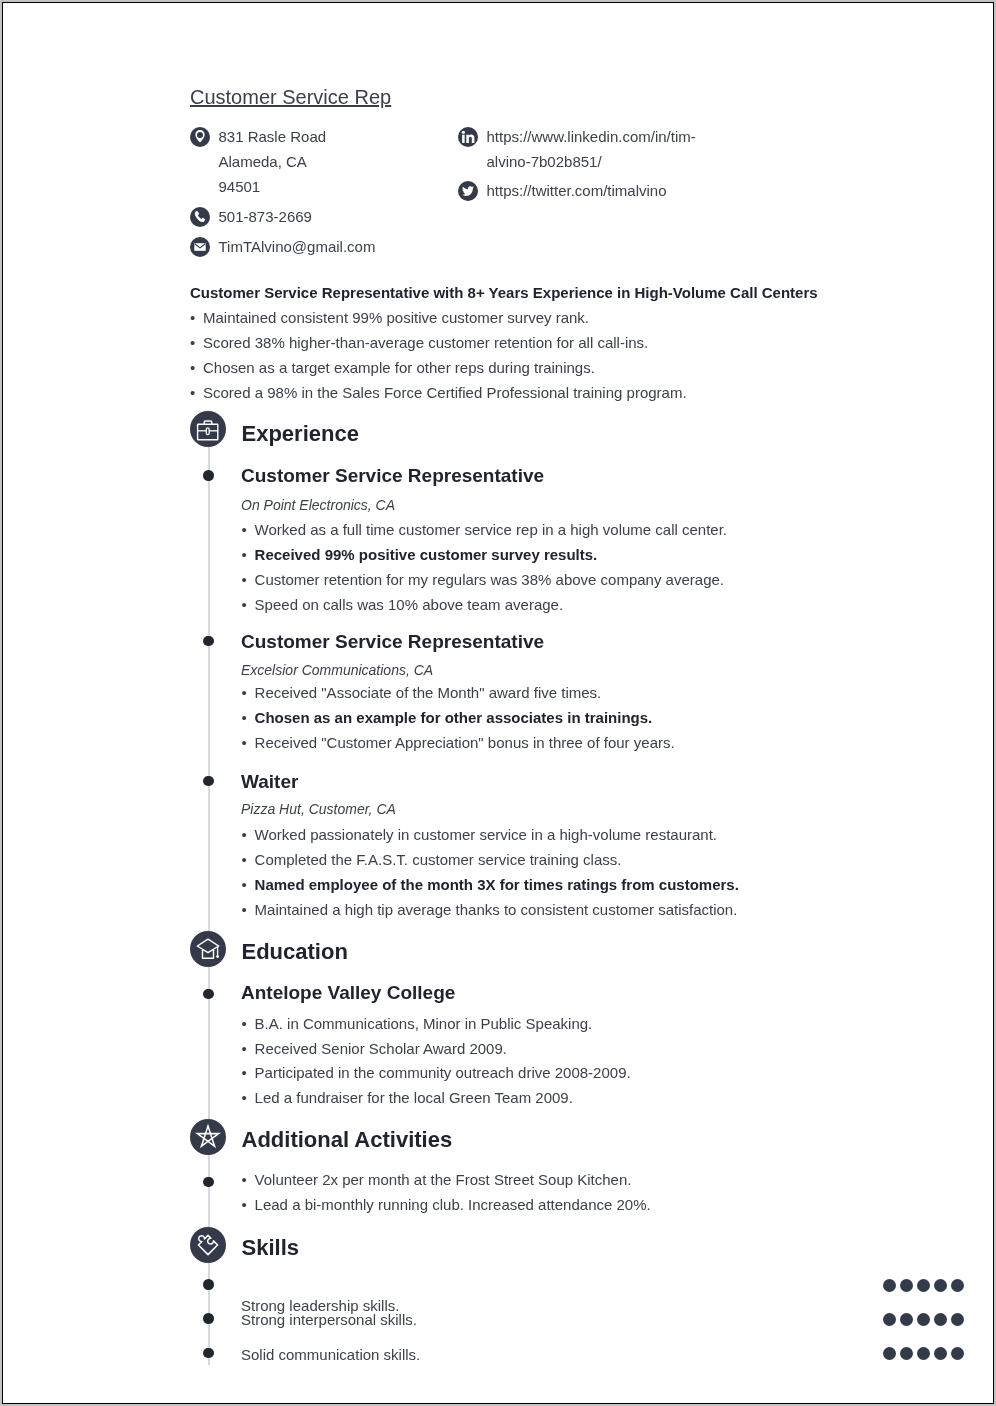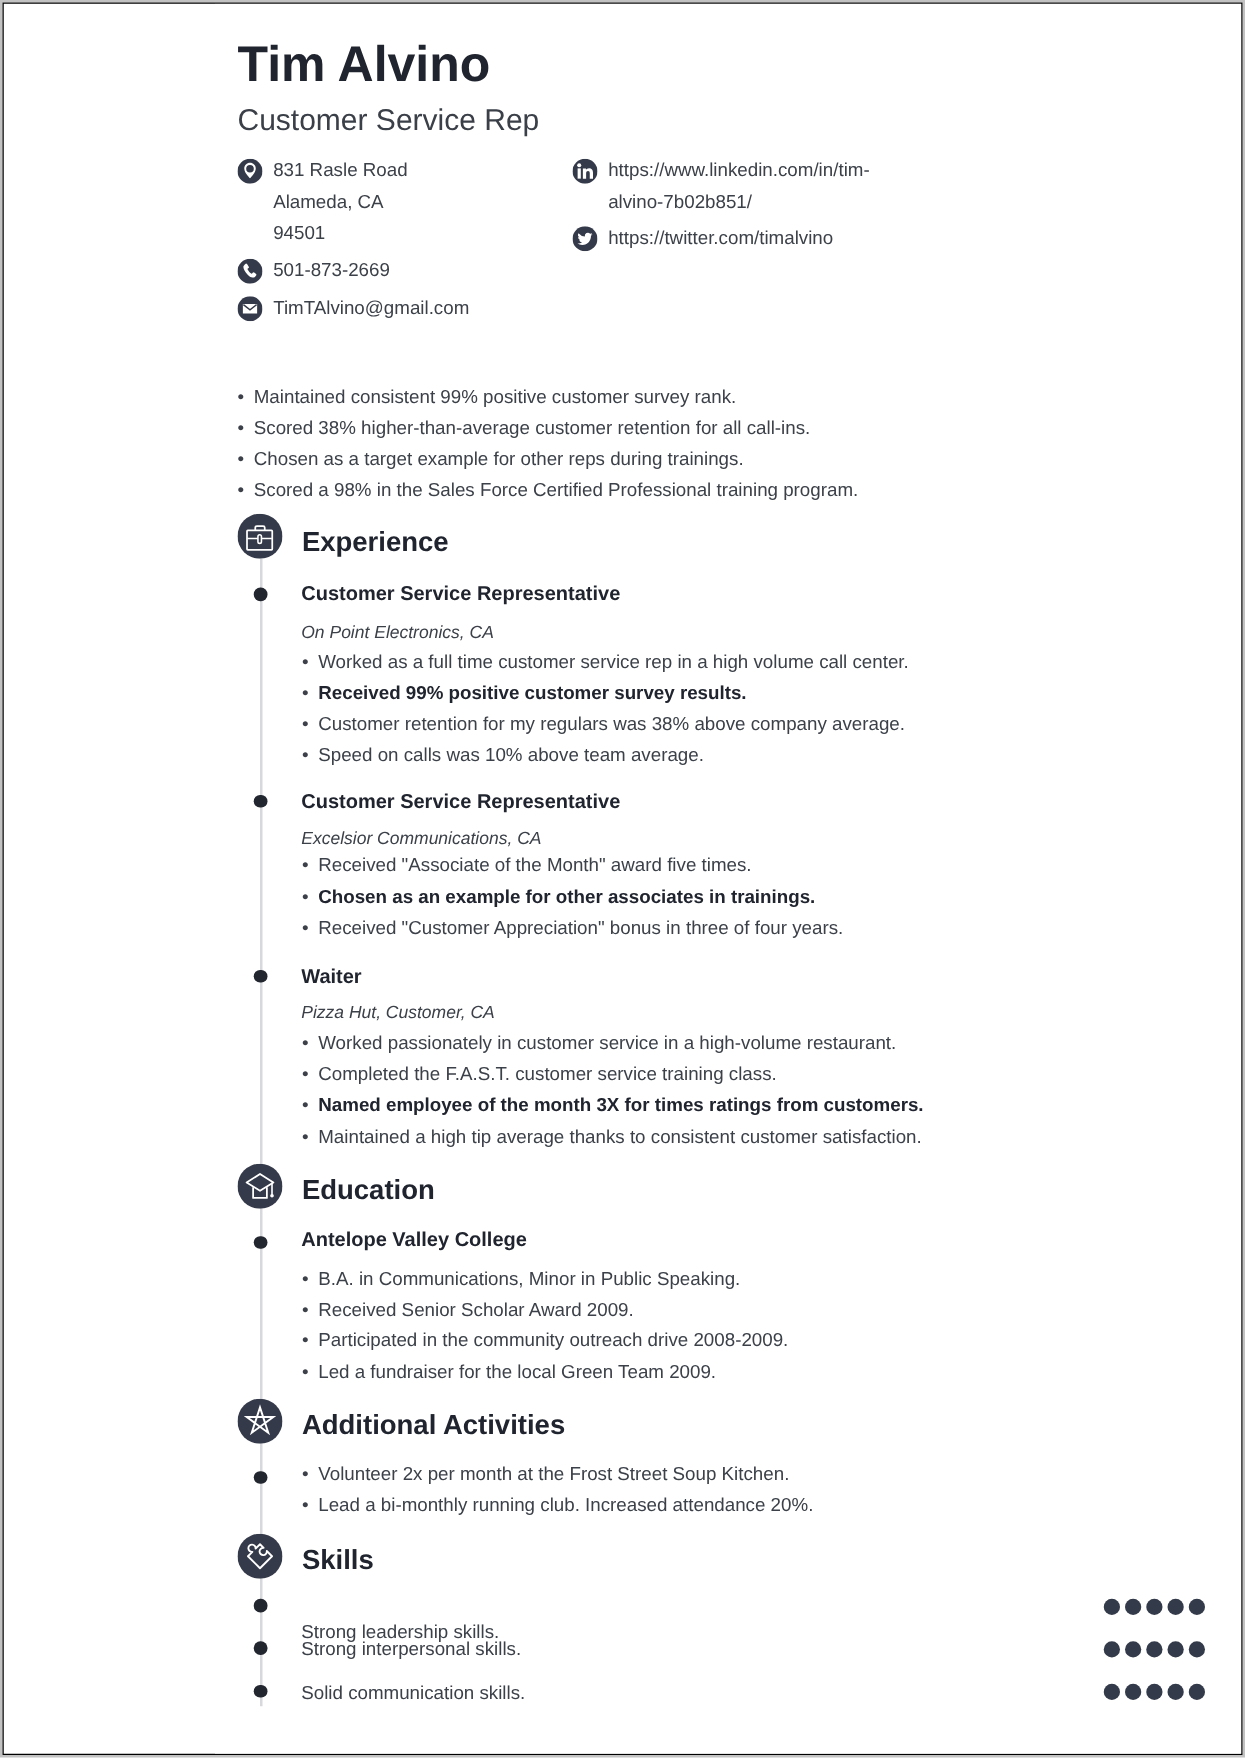--- a/index.html
+++ b/index.html
@@ -10,42 +10,42 @@
         background:#fff;border:1px solid #000;box-sizing:border-box;overflow:hidden;
 }
   .sidebar{position:absolute;left:0;top:0;width:169px;height:100%;background:#1e222c;}
   .content{position:absolute;left:169px;top:0;width:821px;height:100%;background:#fff;}
   .abs{position:absolute;}
   .name,.jobtitle,.c-lines,.summary-title,.sbul,.sec-title,.e-title,.e-sub,.ebul,.date,.sk-name{will-change:opacity;}
 
   
   .name{left:18px;top:29px;font-size:40px;font-weight:bold;color:#20242e;
         line-height:40px;white-space:nowrap;}
-  .jobtitle{left:18px;top:82.6px;font-size:24px;color:#3a3f48;line-height:22px;white-space:nowrap;}
+  .jobtitle{left:18px;top:82.6px;font-size:20px;color:#3a3f48;line-height:22px;white-space:nowrap;text-decoration:underline;}
 
   .crow{position:absolute;}
   .c-icon{position:absolute;left:0;top:0;width:19.5px;height:19.5px;}
   .c-lines{position:absolute;left:28.5px;top:0;font-size:15px;color:#3c4149;line-height:25px;white-space:nowrap;}
 
   
   .summary-title{left:18px;top:279.7px;font-size:15px;font-weight:bold;color:#20242e;
                  line-height:20px;white-space:nowrap;}
   .sbul{left:18px;font-size:15px;color:#3c4149;line-height:20px;white-space:nowrap;}
   .sbul .bt{position:absolute;left:0;top:0;}
   .sbul .tx{position:absolute;left:13px;top:0;}
 
   
   .sec-icon{position:absolute;left:18px;width:36px;height:36px;z-index:2;}
   .sec-title{position:absolute;left:69.5px;font-size:22px;font-weight:bold;color:#20242e;
              line-height:22px;white-space:nowrap;}
 
   .tl{position:absolute;left:36.0px;width:1.5px;background:#d6d8db;z-index:0;}
   .dot{position:absolute;z-index:2;left:31.2px;width:10.6px;height:10.6px;border-radius:50%;background:#22262f;}
 
-  .e-title{position:absolute;left:69px;font-size:16px;font-weight:bold;color:#20242e;
+  .e-title{position:absolute;left:69px;font-size:19px;font-weight:bold;color:#20242e;
            line-height:19px;white-space:nowrap;text-align:right;}
   .e-sub{position:absolute;left:69px;font-size:14px;font-style:italic;color:#3c4149;
          line-height:15px;white-space:nowrap;}
   .ebul{position:absolute;left:69px;font-size:15px;color:#3c4149;line-height:20px;white-space:nowrap;}
   .ebul .bt{position:absolute;left:0.6px;top:0;}
   .ebul .tx{position:absolute;left:13.6px;top:0;}
   .ebul.bold .tx{font-weight:bold;color:#20242e;}
 
   .date{position:absolute;right:9.3px;font-size:15px;font-weight:bold;color:#fff;
         line-height:15px;white-space:nowrap;}
@@ -54,21 +54,20 @@
   .sk-name{position:absolute;left:69px;font-size:15px;color:#3c4149;line-height:15px;white-space:nowrap;}
   .sk-dots{position:absolute;right:29.1px;display:flex;}
   .sk{width:13px;height:13px;border-radius:50%;background:#333a49;margin-left:4px;}
   .sk:first-child{margin-left:0;}
 </style>
 </head>
 <body>
 
 <div class="page">
   <div class="content">
-    <div class="name abs">Tim Alvino</div>
     <div class="jobtitle abs">Customer Service Rep</div>
     <div class="abs" style="left:18px;top:0;">
       <div class="crow" style="top:123.8px;left:0;">
         <span class="c-icon"><svg viewBox="0 0 20 20" width="20" height="20">
               <circle cx="10" cy="10" r="10" fill="#343a49"></circle>
               <path d="M10 3.1c-2.55 0-4.6 2.07-4.6 4.62 0 1.63 1.0 3.46 2.02 4.85 1.0 1.4 2.02 2.45 2.58 3.03.56-.58 1.58-1.63 2.58-3.03 1.02-1.39 2.02-3.22 2.02-4.85 0-2.55-2.05-4.62-4.6-4.62z M10 4.98a3.05 3.05 0 1 0 0 6.1 3.05 3.05 0 0 0 0-6.1z" fill="#fff" fill-rule="evenodd"></path>
             </svg></span>
         <span class="c-lines" style="top:-3.2px;">
           <span>831 Rasle Road</span><br><span>Alameda, CA</span><br><span>94501</span>
         </span>
@@ -108,20 +107,21 @@
       <div class="crow" style="top:177.7px;left:0;">
         <span class="c-icon"><svg viewBox="0 0 20 20" width="20" height="20">
               <circle cx="10" cy="10" r="10" fill="#343a49"></circle>
               <path d="M16 6.35c-.44.2-.92.33-1.42.39.51-.31.9-.79 1.09-1.37-.48.28-1.01.49-1.57.6a2.47 2.47 0 0 0-4.2 2.25A7 7 0 0 1 4.8 5.64a2.47 2.47 0 0 0 .76 3.29 2.45 2.45 0 0 1-1.12-.31v.03c0 1.19.85 2.19 1.98 2.42-.21.06-.42.09-.65.09-.16 0-.31-.02-.46-.04a2.47 2.47 0 0 0 2.31 1.71 4.96 4.96 0 0 1-3.07 1.06c-.2 0-.4-.01-.59-.03a7 7 0 0 0 3.79 1.11c4.55 0 7.03-3.77 7.03-7.03l-.01-.32A5 5 0 0 0 16 6.35z" fill="#fff"></path>
             </svg></span>
         <span class="c-lines" style="top:-3.2px;">
           <span>https://twitter.com/timalvino</span>
         </span>
       </div>
     </div>
+    <div class="summary-title abs">Customer Service Representative with 8+ Years Experience in High-Volume Call Centers</div>
     <div class="sbul abs" style="top:305.0px;">
         <span class="bt">•</span>
         <span class="tx">Maintained consistent 99% positive customer survey rank.</span>
       </div>
     <div class="sbul abs" style="top:330.0px;">
         <span class="bt">•</span>
         <span class="tx">Scored 38% higher-than-average customer retention for all call-ins.</span>
       </div>
     <div class="sbul abs" style="top:355.0px;">
         <span class="bt">•</span>

